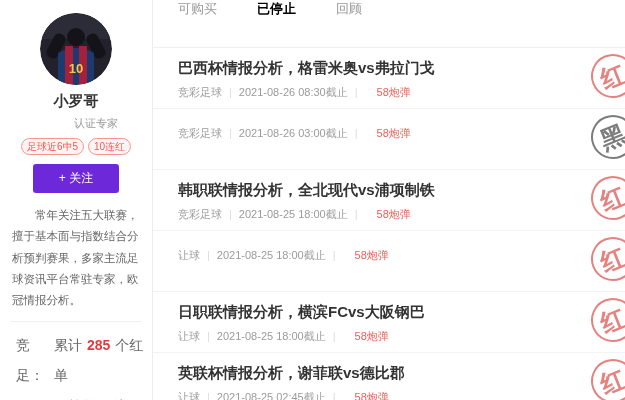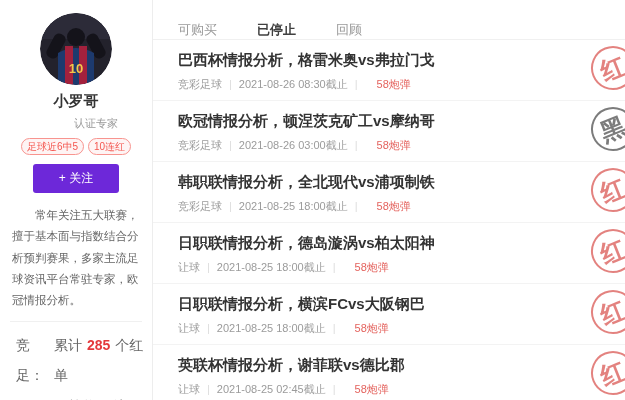--- a/index.html
+++ b/index.html
@@ -23,24 +23,24 @@
   .bio { margin-top:12px; padding:0 12px; text-align:left; font-size:11.5px; color:#666;
     line-height:1.85; text-indent:2em; }
   .sidebar-divider { border:none; border-top:1px solid #f0f0f0; margin:10px 10px 8px; }
   .stats { padding:0 0 0 16px; text-align:left; }
   .stat-row { display:flex; font-size:14px; color:#666; line-height:2.15; }
   .stat-label { width:38px; min-width:38px; color:#666; }
   .stat-text b { font-weight:bold; margin:0 1px; }
 
   
   .main { flex:1; position:relative; }
-  .tabbar { height:40px; display:flex; align-items:flex-end; padding-left:25px; gap:40px;
+  .tabbar { height:48px; display:flex; align-items:flex-start; padding-left:25px; gap:40px;
     border-bottom:1px solid #f0f0f0; }
   .tab { font-size:13px; color:#999; cursor:pointer; }
-  .tab.active { color:#404040; font-weight:bold; }
+  .tab.active { color:#000000; font-weight:bold; }
   .article-list { }
   .article-item { position:relative; height:61px; padding:10px 0 0 25px;
     border-bottom:1px solid #f3f3f3; }
   .article-title { font-size:15px; font-weight:bold; color:#333; line-height:20px; cursor:pointer; }
   .article-meta { margin-top:8px; font-size:11px; color:#9b9b9b; line-height:13px; }
   .meta-sep { color:#ddd; margin:0 7px; }
   .price { color:#e4635e;padding-left:12px; }
   .stamp { position:absolute; top:6px; right:-10px; width:44px; height:44px;
     border:2px solid currentColor; border-radius:50%; display:flex; align-items:center;
     justify-content:center; transform:rotate(-22deg); opacity:0.72; }
@@ -112,37 +112,35 @@
 
       <div class="article-item">
         <div class="article-title">巴西杯情报分析，格雷米奥vs弗拉门戈</div>
         <div class="article-meta"><span>竞彩足球</span><span class="meta-sep">|</span><span>2021-08-26 08:30截止</span><span class="meta-sep">|</span><span class="price">58炮弹</span></div>
         <div class="stamp" style="color: rgb(217, 83, 79);">
             <span class="stamp-char">红</span>
           </div>
       </div>
 
       <div class="article-item">
-        <div class="article-title">欧冠情报分析，顿涅茨克矿工vs摩纳哥</div>
         <div class="article-meta"><span>竞彩足球</span><span class="meta-sep">|</span><span>2021-08-26 03:00截止</span><span class="meta-sep">|</span><span class="price">58炮弹</span></div>
         <div class="stamp" style="color: rgb(74, 74, 74);">
             <span class="stamp-char">黑</span>
           </div>
       </div>
 
       <div class="article-item">
         <div class="article-title">韩职联情报分析，全北现代vs浦项制铁</div>
         <div class="article-meta"><span>竞彩足球</span><span class="meta-sep">|</span><span>2021-08-25 18:00截止</span><span class="meta-sep">|</span><span class="price">58炮弹</span></div>
         <div class="stamp" style="color: rgb(217, 83, 79);">
             <span class="stamp-char">红</span>
           </div>
       </div>
 
       <div class="article-item">
-        <div class="article-title">日职联情报分析，德岛漩涡vs柏太阳神</div>
         <div class="article-meta"><span>让球</span><span class="meta-sep">|</span><span>2021-08-25 18:00截止</span><span class="meta-sep">|</span><span class="price">58炮弹</span></div>
         <div class="stamp" style="color: rgb(217, 83, 79);">
             <span class="stamp-char">红</span>
           </div>
       </div>
 
       <div class="article-item">
         <div class="article-title">日职联情报分析，横滨FCvs大阪钢巴</div>
         <div class="article-meta"><span>让球</span><span class="meta-sep">|</span><span>2021-08-25 18:00截止</span><span class="meta-sep">|</span><span class="price">58炮弹</span></div>
         <div class="stamp" style="color: rgb(217, 83, 79);">

